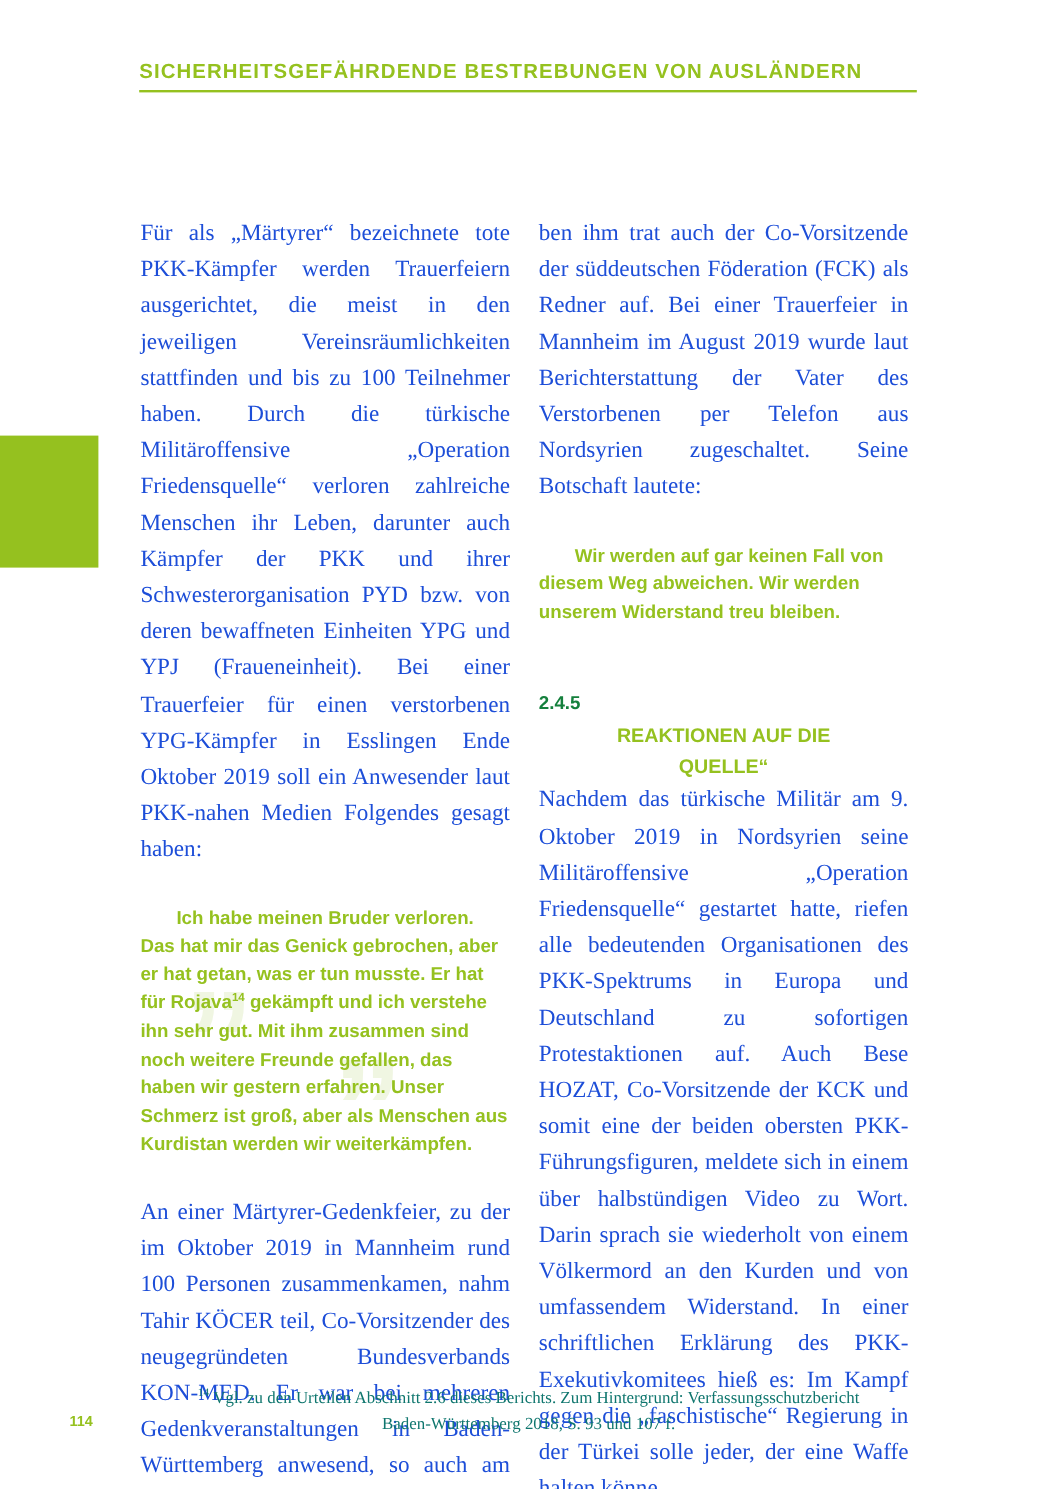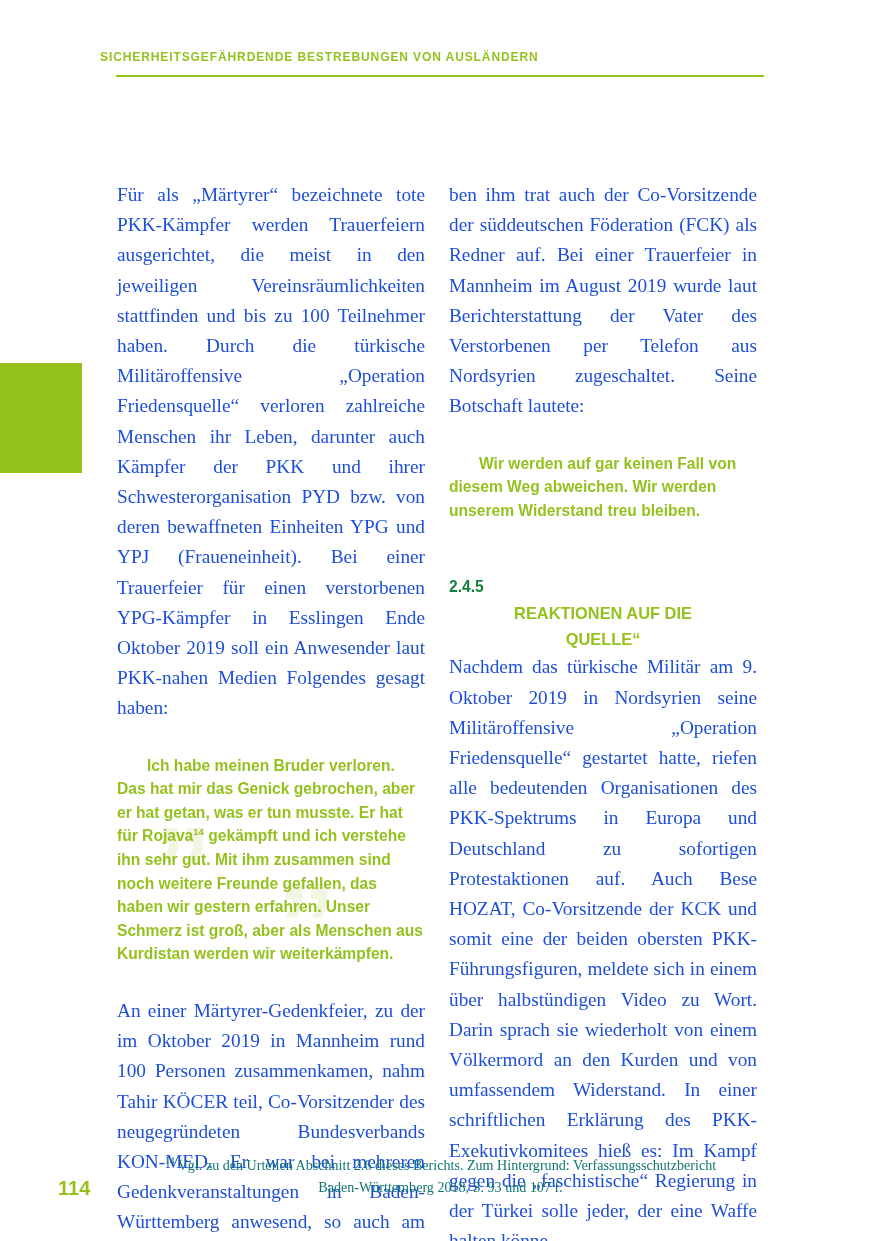--- a/index.html
+++ b/index.html
@@ -12,26 +12,26 @@
     width: 875px;
     height: 1241px;
     background: #ffffff;
     overflow: hidden;
     font-family: "Liberation Serif", serif;
   }
 
   
   .running-head {
     position: absolute;
-    left: 100px;
+    left: 116px;
     top: 50px;
     width: 648px;
     font-family: "Liberation Sans", sans-serif;
     font-weight: bold;
-    font-size: 12px;
+    font-size: 17px;
     letter-spacing: 0.9px;
     color: #95c11f;
     text-transform: uppercase;
     white-space: nowrap;
   }
   .head-rule {
     position: absolute;
     left: 116px;
     top: 75px;
     width: 648px;
@@ -140,21 +140,21 @@
     vertical-align: super;
     line-height: 0;
   }
   .footnote .fn-l2 { display: block; }
   .folio {
     position: absolute;
     left: 58px;
     top: 1177px;
     font-family: "Liberation Sans", sans-serif;
     font-weight: bold;
-    font-size: 20px;
+    font-size: 12px;
     color: #95c11f;
   }
 
   .spacer-s { height: 22px; }
   .spacer-m { height: 30px; }
 </style>
 </head>
 <body>
 
 <div class="page">

